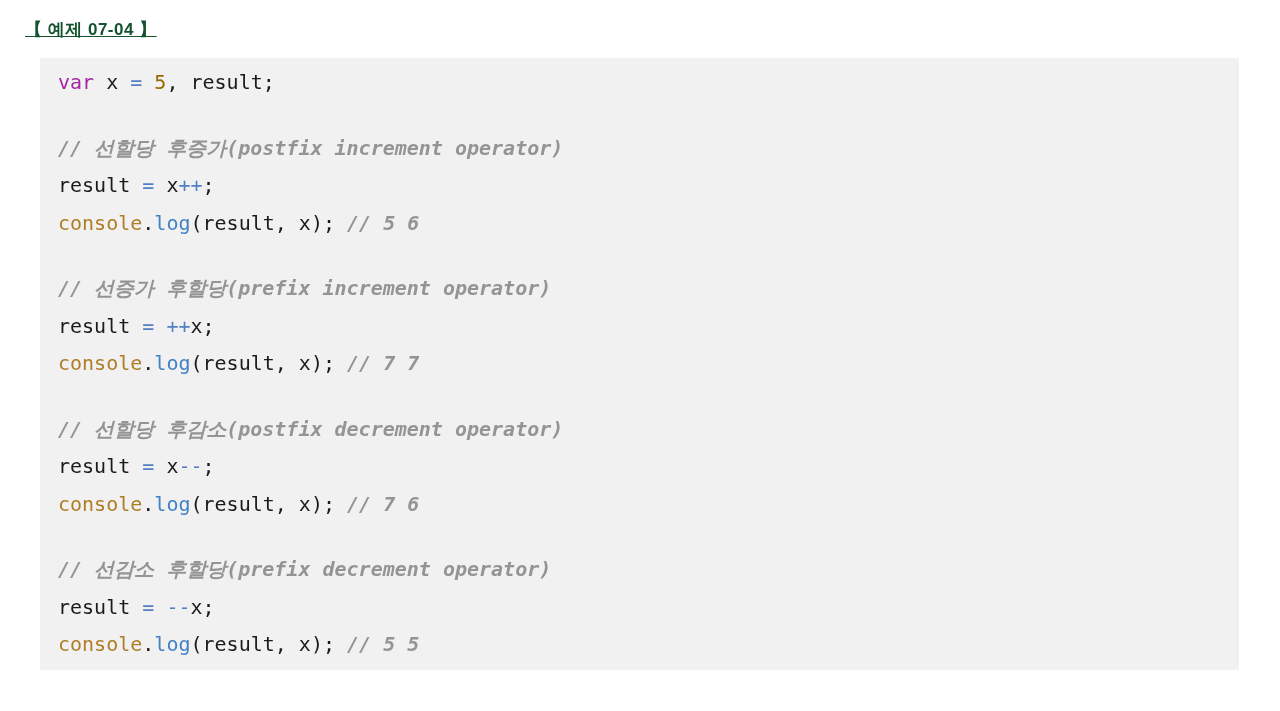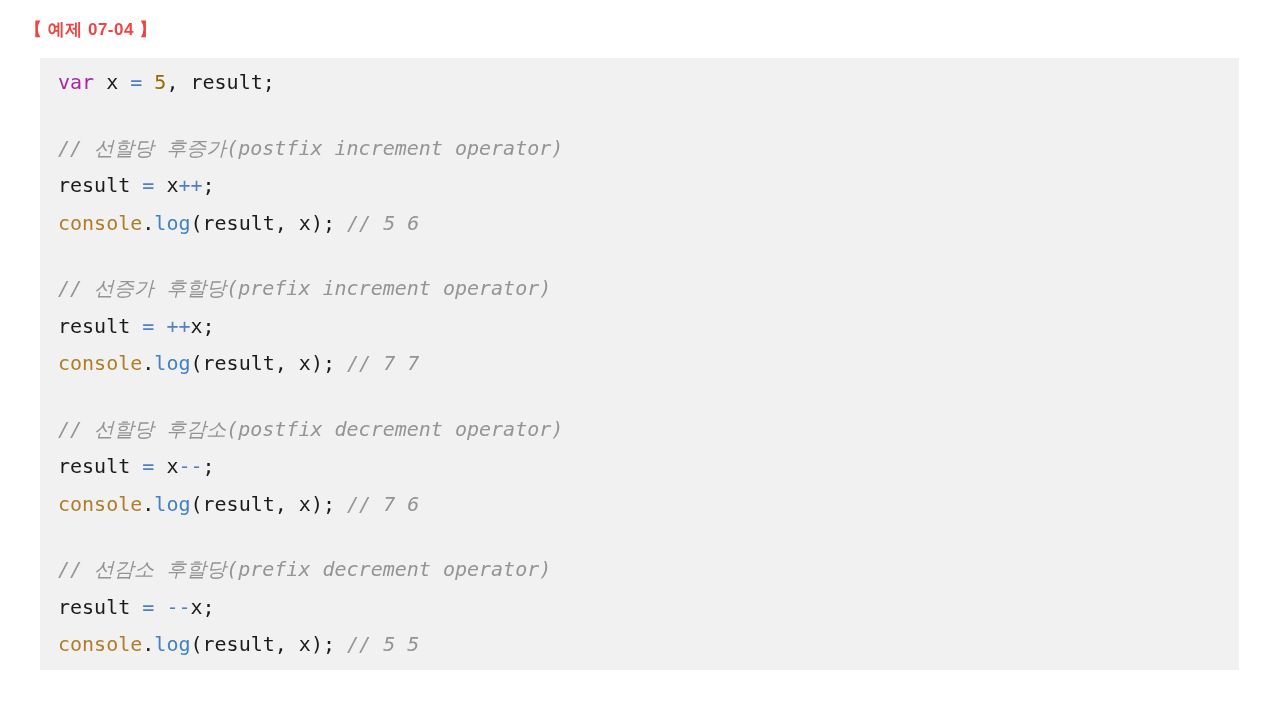--- a/index.html
+++ b/index.html
@@ -31,21 +31,22 @@
   .code-line {
     height: 37.5px;
     line-height: 37.5px;
     white-space: pre;
   }
   .code-line.blank {
     height: 28px;
   }
   .tok-comment {
     font-style: italic;
+    font-weight: bold;
   }
 </style>
 </head>
 <body>
 
 <div>
-  <div class="example-title" style="color: #ef4444;">【 예제 07-04 】</div>
+  <div class="example-title" style="color: #14532d; text-decoration: underline;">【 예제 07-04 】</div>
   <pre class="code-block" style="background: rgb(241, 241, 242);"><div class="code-line"><span class="tok-keyword" style="color: rgb(166, 38, 164);">var</span><span class="tok-plain" style="color: rgb(27, 27, 27);"> x </span><span class="tok-operator" style="color: rgb(82, 127, 196);">=</span><span class="tok-plain" style="color: rgb(27, 27, 27);"> </span><span class="tok-number" style="color: rgb(152, 104, 1);">5</span><span class="tok-plain" style="color: rgb(27, 27, 27);">, result;</span></div><div class="code-line blank"></div><div class="code-line"><span class="tok-comment" style="color: rgb(148, 148, 148);">// 선할당 후증가(postfix increment operator)</span></div><div class="code-line"><span class="tok-plain" style="color: rgb(27, 27, 27);">result </span><span class="tok-operator" style="color: rgb(82, 127, 196);">=</span><span class="tok-plain" style="color: rgb(27, 27, 27);"> x</span><span class="tok-operator" style="color: rgb(82, 127, 196);">++</span><span class="tok-plain" style="color: rgb(27, 27, 27);">;</span></div><div class="code-line"><span class="tok-builtin" style="color: rgb(176, 125, 38);">console</span><span class="tok-plain" style="color: rgb(27, 27, 27);">.</span><span class="tok-function" style="color: rgb(65, 130, 196);">log</span><span class="tok-plain" style="color: rgb(27, 27, 27);">(result, x); </span><span class="tok-comment" style="color: rgb(148, 148, 148);">// 5 6</span></div><div class="code-line blank"></div><div class="code-line"><span class="tok-comment" style="color: rgb(148, 148, 148);">// 선증가 후할당(prefix increment operator)</span></div><div class="code-line"><span class="tok-plain" style="color: rgb(27, 27, 27);">result </span><span class="tok-operator" style="color: rgb(82, 127, 196);">=</span><span class="tok-plain" style="color: rgb(27, 27, 27);"> </span><span class="tok-operator" style="color: rgb(82, 127, 196);">++</span><span class="tok-plain" style="color: rgb(27, 27, 27);">x;</span></div><div class="code-line"><span class="tok-builtin" style="color: rgb(176, 125, 38);">console</span><span class="tok-plain" style="color: rgb(27, 27, 27);">.</span><span class="tok-function" style="color: rgb(65, 130, 196);">log</span><span class="tok-plain" style="color: rgb(27, 27, 27);">(result, x); </span><span class="tok-comment" style="color: rgb(148, 148, 148);">// 7 7</span></div><div class="code-line blank"></div><div class="code-line"><span class="tok-comment" style="color: rgb(148, 148, 148);">// 선할당 후감소(postfix decrement operator)</span></div><div class="code-line"><span class="tok-plain" style="color: rgb(27, 27, 27);">result </span><span class="tok-operator" style="color: rgb(82, 127, 196);">=</span><span class="tok-plain" style="color: rgb(27, 27, 27);"> x</span><span class="tok-operator" style="color: rgb(82, 127, 196);">--</span><span class="tok-plain" style="color: rgb(27, 27, 27);">;</span></div><div class="code-line"><span class="tok-builtin" style="color: rgb(176, 125, 38);">console</span><span class="tok-plain" style="color: rgb(27, 27, 27);">.</span><span class="tok-function" style="color: rgb(65, 130, 196);">log</span><span class="tok-plain" style="color: rgb(27, 27, 27);">(result, x); </span><span class="tok-comment" style="color: rgb(148, 148, 148);">// 7 6</span></div><div class="code-line blank"></div><div class="code-line"><span class="tok-comment" style="color: rgb(148, 148, 148);">// 선감소 후할당(prefix decrement operator)</span></div><div class="code-line"><span class="tok-plain" style="color: rgb(27, 27, 27);">result </span><span class="tok-operator" style="color: rgb(82, 127, 196);">=</span><span class="tok-plain" style="color: rgb(27, 27, 27);"> </span><span class="tok-operator" style="color: rgb(82, 127, 196);">--</span><span class="tok-plain" style="color: rgb(27, 27, 27);">x;</span></div><div class="code-line"><span class="tok-builtin" style="color: rgb(176, 125, 38);">console</span><span class="tok-plain" style="color: rgb(27, 27, 27);">.</span><span class="tok-function" style="color: rgb(65, 130, 196);">log</span><span class="tok-plain" style="color: rgb(27, 27, 27);">(result, x); </span><span class="tok-comment" style="color: rgb(148, 148, 148);">// 5 5</span></div></pre>
 </div>
 
 </body></html>

